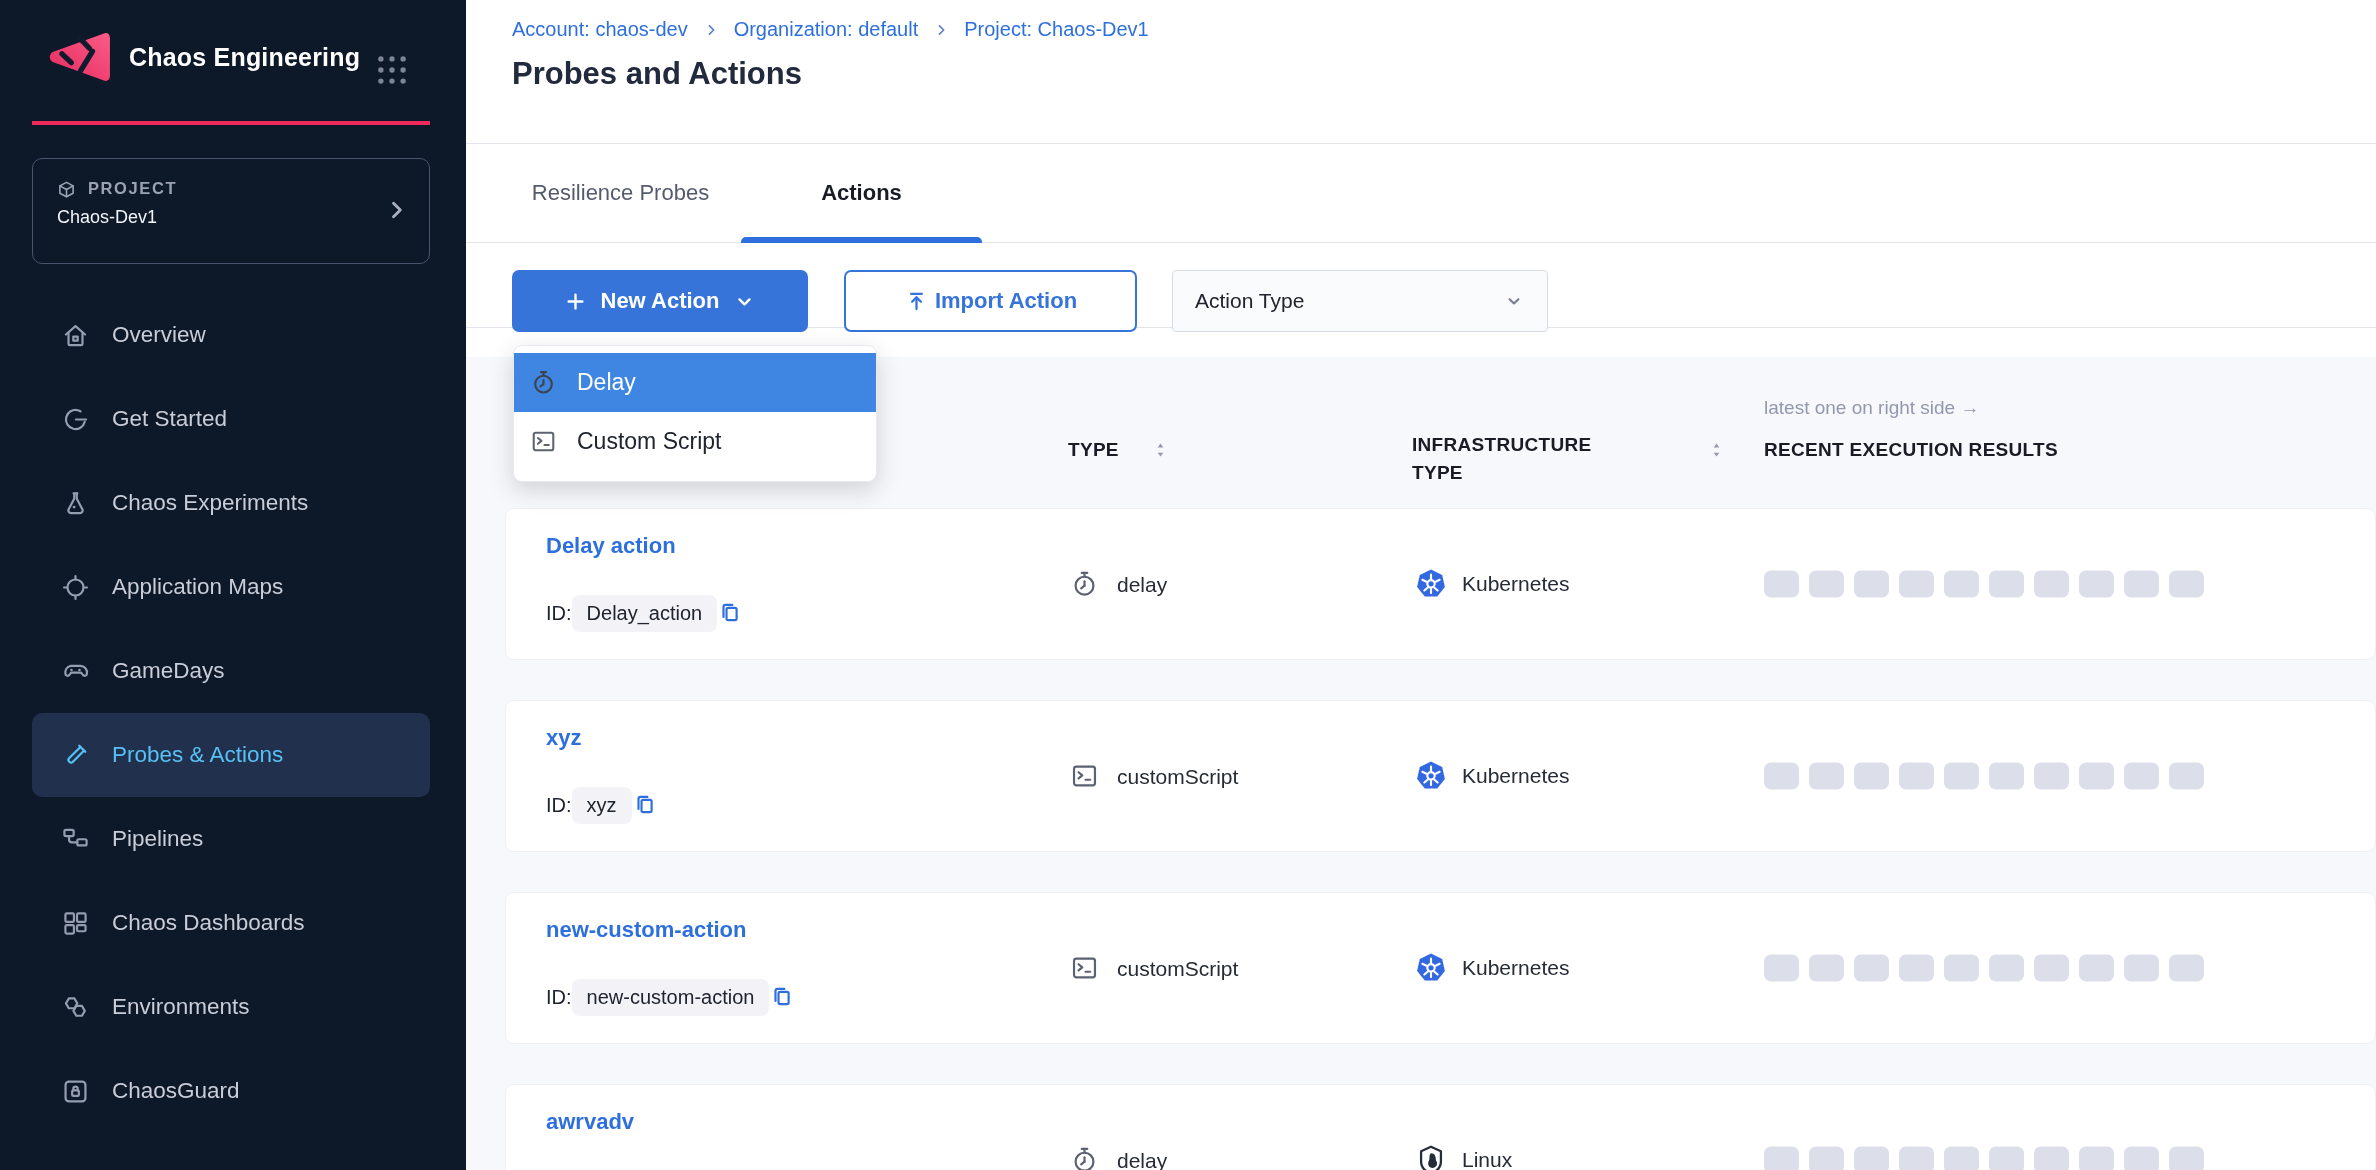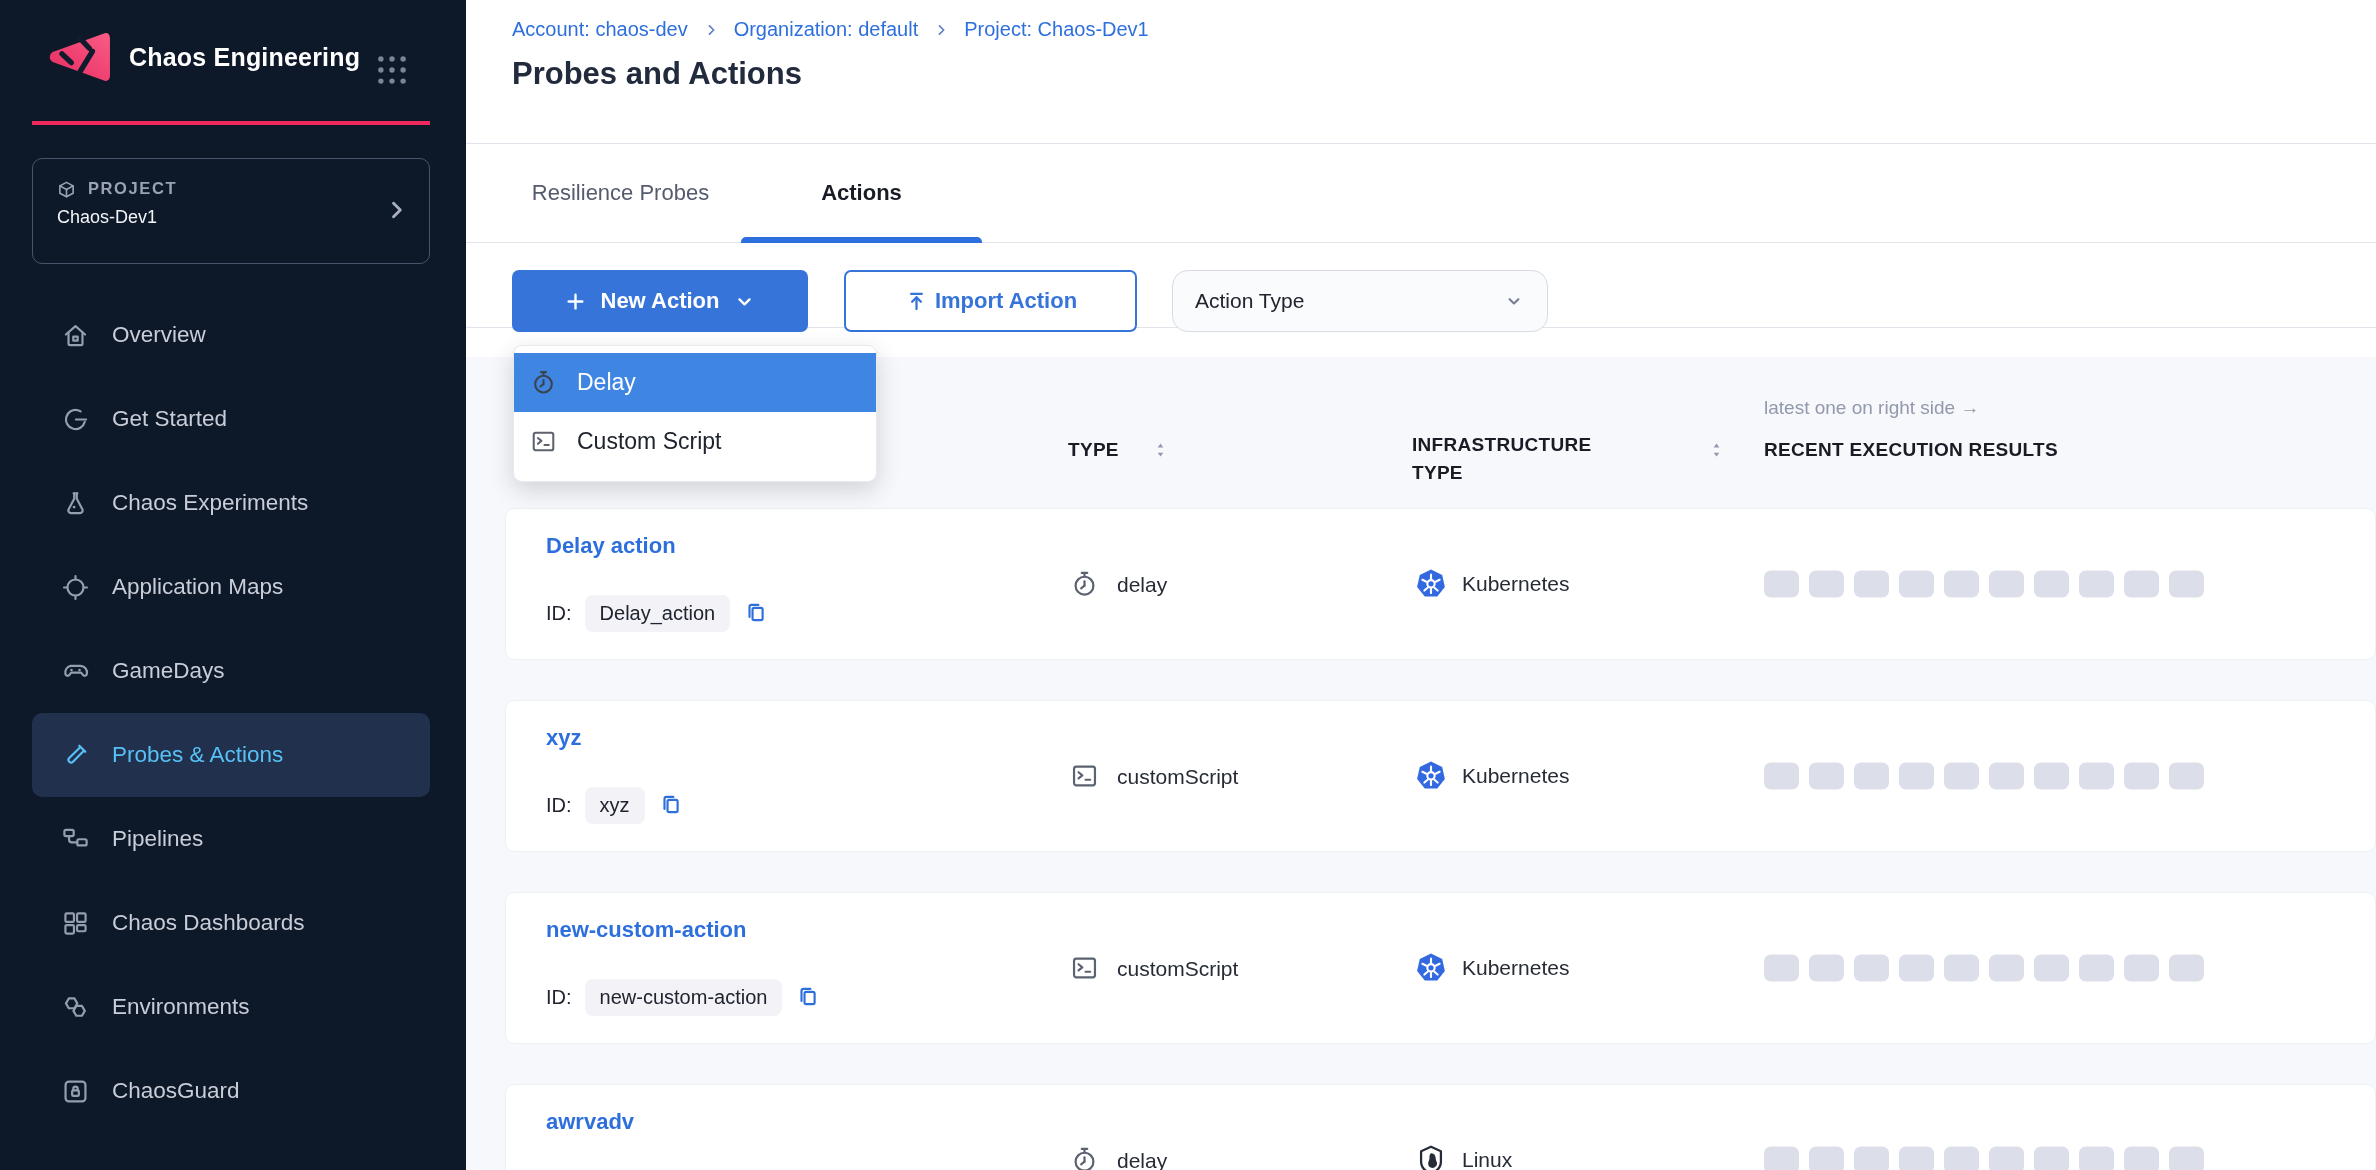--- a/index.html
+++ b/index.html
@@ -52,21 +52,21 @@
 
   .toolbar { position:absolute; left:0; top:244px; width:1910px; height:84px; background:#fff;
     border-bottom:1px solid #e2e4eb; }
   .btn { position:absolute; top:26px; height:62px; display:flex; align-items:center; border-radius:7px;
     font-size:22px; font-weight:700; cursor:pointer; border:none; }
   .btn-primary { left:46px; width:296px; background:#3674da; color:#fff; justify-content:center; gap:13px; }
   .btn-ic svg { width:25px; height:25px; }
   .btn-outline { left:378px; width:293px; background:#fff; border:2px solid #3674da; color:#3674da;
     justify-content:center; gap:6px; }
   .select { position:absolute; left:706px; top:26px; width:376px; height:62px; background:#fafbfd;
-    border:1px solid #d8dbe4; border-radius:16px; display:flex; align-items:center; padding:0 22px;
+    border:1px solid #d8dbe4; border-radius:4px; display:flex; align-items:center; padding:0 22px;
     font-size:21px; color:#20242f; cursor:pointer; }
   .select .sel-chev { margin-left:auto; color:#777e8e; }
   .sel-chev svg { width:22px; height:22px; }
 
   
   .menu { position:absolute; left:47px; top:345px; width:364px; background:#fff; border-radius:9px;
     border:1px solid #e8eaf0; box-shadow:0 8px 24px rgba(31,37,51,.18); padding:7px 0 10px; z-index:9; }
   .menu-item { height:59px; display:flex; align-items:center; gap:19px; padding-left:15px;
     font-size:23px; color:#20242f; cursor:pointer; }
   .menu-item.hl { background:#3f86e3; color:#ffffff; }
@@ -84,21 +84,21 @@
   .sort-type { left:684px; top:93px; transform:translateY(-50%); }
   .sort-infra { left:1240px; top:93px; transform:translateY(-50%); }
   .th-hint { position:absolute; left:1298px; top:40px; font-size:19px; font-weight:400; color:#9298ad; }
   .th-results { left:1298px; top:93px; transform:translateY(-50%); }
 
   .rows { position:absolute; left:39px; top:151px; width:1871px; }
   .row-card { position:relative; width:1871px; height:152px; background:#fff; border:1px solid #eef0f4;
     border-radius:9px; margin-bottom:40px; }
   .row-name { position:absolute; left:40px; top:24px; font-size:22px; font-weight:700; color:#2e6fde;
     text-decoration:none; cursor:pointer; }
-  .id-line { position:absolute; left:40px; top:82px; height:44px; display:flex; align-items:center; gap:13px;
+  .id-line { position:absolute; left:40px; top:82px; height:44px; display:flex; align-items:center; 
     font-size:20px; color:#20242f; }
   .id-pill { background:#f2f2f7; border-radius:8px; padding:7px 15px; font-size:20px; color:#20242f; }
   .copy-ic { color:#2e6fde; cursor:pointer; display:flex; }
   .copy-ic svg { width:26px; height:26px; }
   .cell { position:absolute; top:50%; transform:translateY(-50%); display:flex; align-items:center;
     font-size:21px; color:#262b36; }
   .cell-type { left:563px; gap:17px; }
   .cell-ic { color:#5b6271; display:flex; }
   .cell-ic svg { width:31px; height:31px; }
   .cell-infra { left:908px; gap:14px; }

